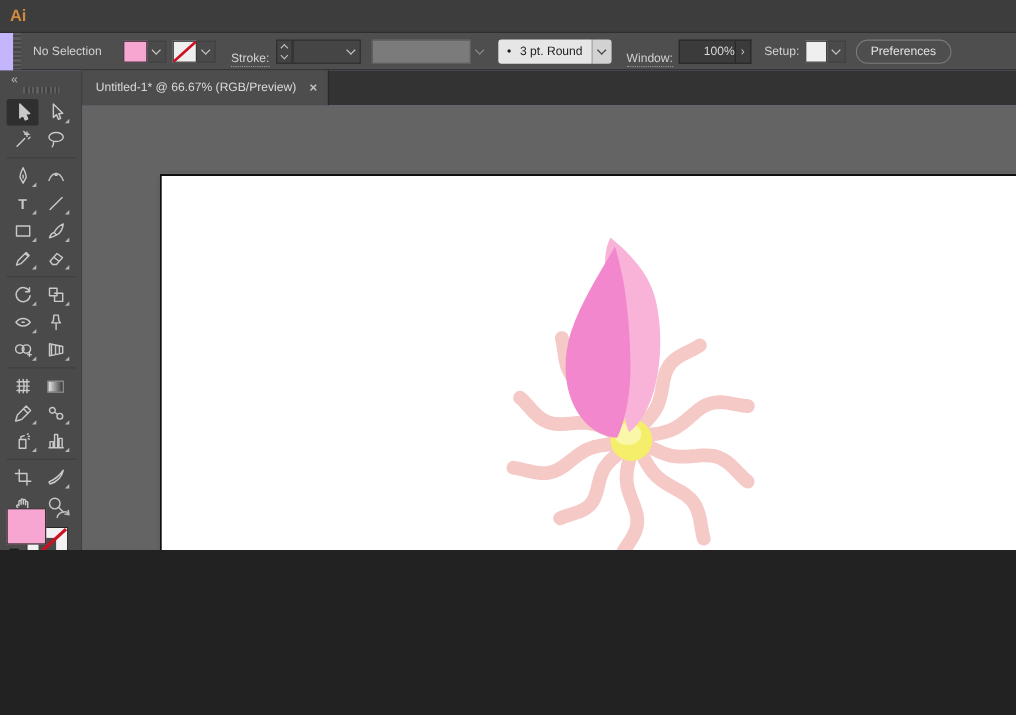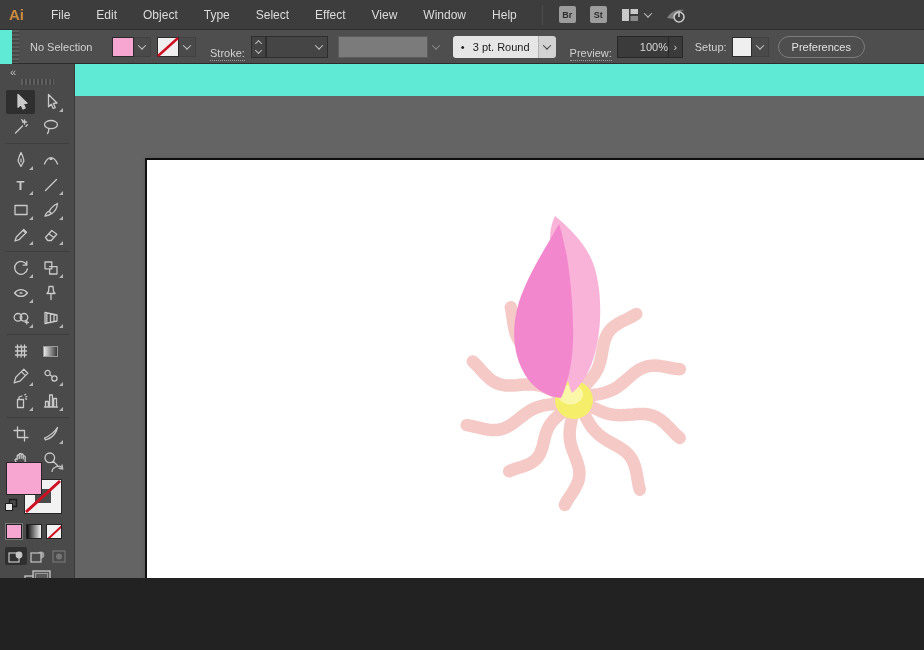--- a/index.html
+++ b/index.html
@@ -1,17 +1,17 @@
 <!DOCTYPE html>
 <html style="--logo-orange: #ce8b3f; --accent-pink: #f7a6d2; --petal-front: #f287cd; --petal-back: #f9b3d9; --arm: #f4c9c6; --center-yellow: #f5ee6b; --center-highlight: #fbf7a8; --none-red: #cc1122;"><head>
 <meta charset="utf-8">
 <style>
   html,body{margin:0;padding:0;background:#222;}
   *{box-sizing:border-box;font-family:"Liberation Sans",sans-serif;}
-  .window{position:relative;width:924px;height:578px;background:#5eead4;overflow:hidden;}
+  .window{position:relative;width:924px;height:500px;background:#c4b5fd;overflow:hidden;}
 
   
   .menubar{position:absolute;left:0;top:0;width:924px;height:30px;background:#3d3d3d;display:flex;align-items:center;border-bottom:1px solid #2e2e2e;}
   .logo{color:var(--logo-orange);font-weight:bold;font-size:15px;margin:0 14px 0 9px;}
   .menu-items{display:flex;align-items:center;gap:0;}
   .menu-item{color:#dcdcdc;font-size:12px;padding:0 9px;margin:0 4px;cursor:default;}
   .menubar-right{display:flex;align-items:center;margin-left:12px;gap:14px;}
   .mb-divider{width:1px;height:20px;background:#4d4d4d;margin-right:2px;}
   .sq-btn{width:17px;height:17px;background:#9d9d9d;color:#2d2d2d;font-size:9px;font-weight:bold;display:flex;align-items:center;justify-content:center;border-radius:2px;}
   .ws-wrap{display:flex;align-items:center;gap:6px;}
@@ -86,49 +86,20 @@
   .petal-back{fill:var(--petal-back);}
   .petal-front{fill:var(--petal-front);}
 </style>
 </head>
 <body>
 
 <div class="window">
 
   <div class="menubar">
     <span class="logo">Ai</span>
-    <div class="menu-items">
-        <div class="menu-item">File</div>
-        <div class="menu-item">Edit</div>
-        <div class="menu-item">Object</div>
-        <div class="menu-item">Type</div>
-        <div class="menu-item">Select</div>
-        <div class="menu-item">Effect</div>
-        <div class="menu-item">View</div>
-        <div class="menu-item">Window</div>
-        <div class="menu-item">Help</div>
-      </div>
-    <div class="menubar-right">
-      <div class="mb-divider"></div>
-      <div class="sq-btn">Br</div>
-      <div class="sq-btn">St</div>
-      <div class="ws-wrap">
-        <svg width="18" height="14" viewBox="0 0 18 14">
-          <rect x="1" y="1" width="7" height="12" fill="#c9c9c9"></rect>
-          <rect x="9.5" y="1" width="7.5" height="5" fill="#c9c9c9"></rect>
-          <rect x="9.5" y="8" width="7.5" height="5" fill="#8a8a8a"></rect>
-        </svg>
-        <span class="chev"></span>
-      </div>
-      <svg width="22" height="18" viewBox="0 0 22 18">
-        <path d="M2,12 C6,5 13,3 19,4 C14,6 10,9 8,13 Z" fill="#7e7e7e"></path>
-        <circle cx="14" cy="11" r="5" fill="none" stroke="#c9c9c9" stroke-width="1.6"></circle>
-        <line x1="14" y1="5.5" x2="14" y2="11" stroke="#c9c9c9" stroke-width="1.6"></line>
-      </svg>
-    </div>
   </div>
 
   <div class="controlbar">
     <div class="grip-v"></div>
     <span class="ctl-label spacer" style="margin-left:11px;width:70px;">No Selection</span>
     <div class="swatch fill spacer" style="margin-left:12px;"></div>
     <div class="dd-btn spacer">
         <span class="chev"></span>
       </div>
     <div class="swatch white spacer" style="margin-left:6px;">
@@ -149,32 +120,38 @@
       </div>
     <div class="drop-field disabled spacer" style="width:90px;margin-left:10px;"></div>
     <span class="chev dim spacer" style="margin-left:5px;"></span>
     <div class="brush-field spacer" style="margin-left:14px;">
       <span>•</span>
       <span>3 pt. Round</span>
     </div>
     <div class="brush-dd spacer">
         <span class="chev dark"></span>
       </div>
-    <span class="ctl-label u spacer" style="margin-left:14px;">Preview:</span>
+    <span class="ctl-label u spacer" style="margin-left:14px;">Window:</span>
     <div class="num-field spacer" style="width:52px;margin-left:5px;">100%</div>
     <div class="num-arrow spacer">›</div>
     <span class="ctl-label spacer" style="margin-left:12px;">Setup:</span>
     <div class="swatch white spacer" style="margin-left:5px;width:20px;"></div>
     <div class="dd-btn spacer">
         <span class="chev"></span>
       </div>
     <button class="pill-btn spacer" style="margin-left:9px;">Preferences</button>
 
   </div>
 
+  <div class="tabbar">
+    <div class="doc-tab">
+      <span class="title">Untitled-1* @ 66.67% (RGB/Preview)</span>
+      <span class="close">×</span>
+    </div>
+  </div>
 
   <div class="dock">
     <div class="dock-collapse">«</div>
     <div class="dock-grip"></div>
     <div class="tools-grid">
         <div class="tool active">
           <svg viewBox="0 0 18 18">
             <path d="M6,1.5 L6,14.2 L9,11.4 L11,16 L13.2,15 L11.2,10.6 L15,10.2 Z" fill="#c9c9c9" stroke="#c9c9c9" stroke-width="1.3" stroke-linecap="round" stroke-linejoin="round"></path>
           </svg>
         </div>

